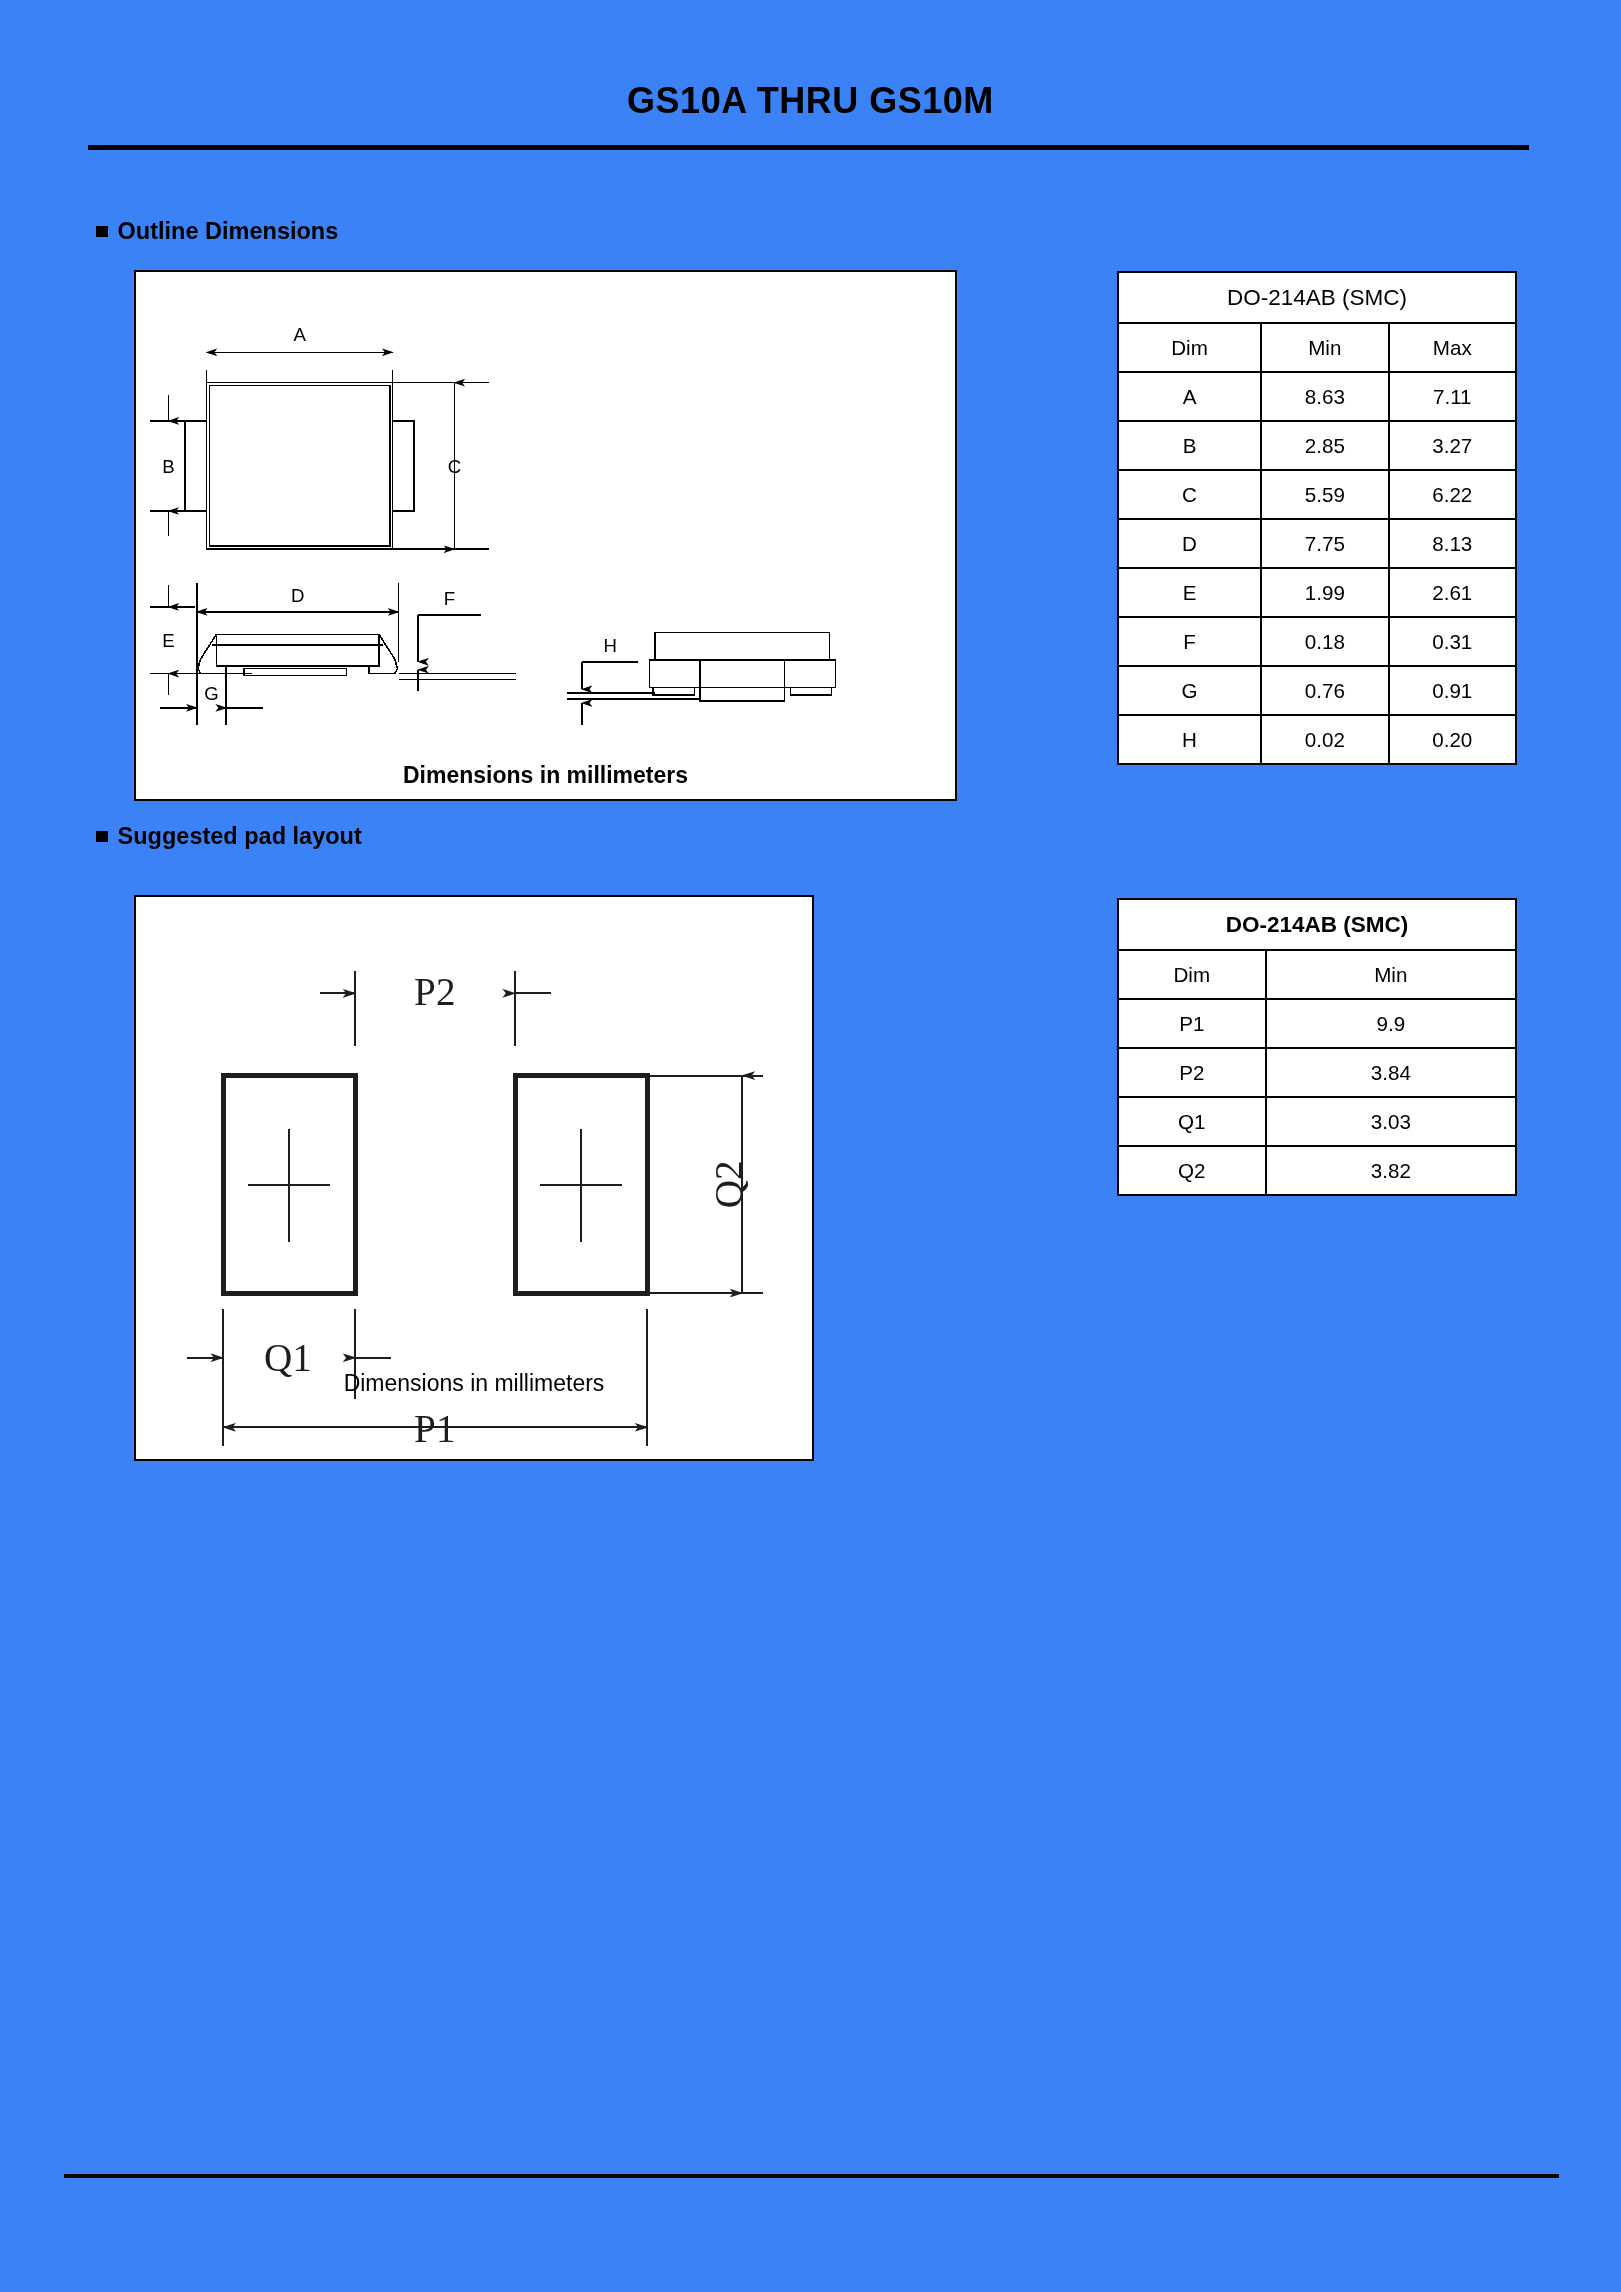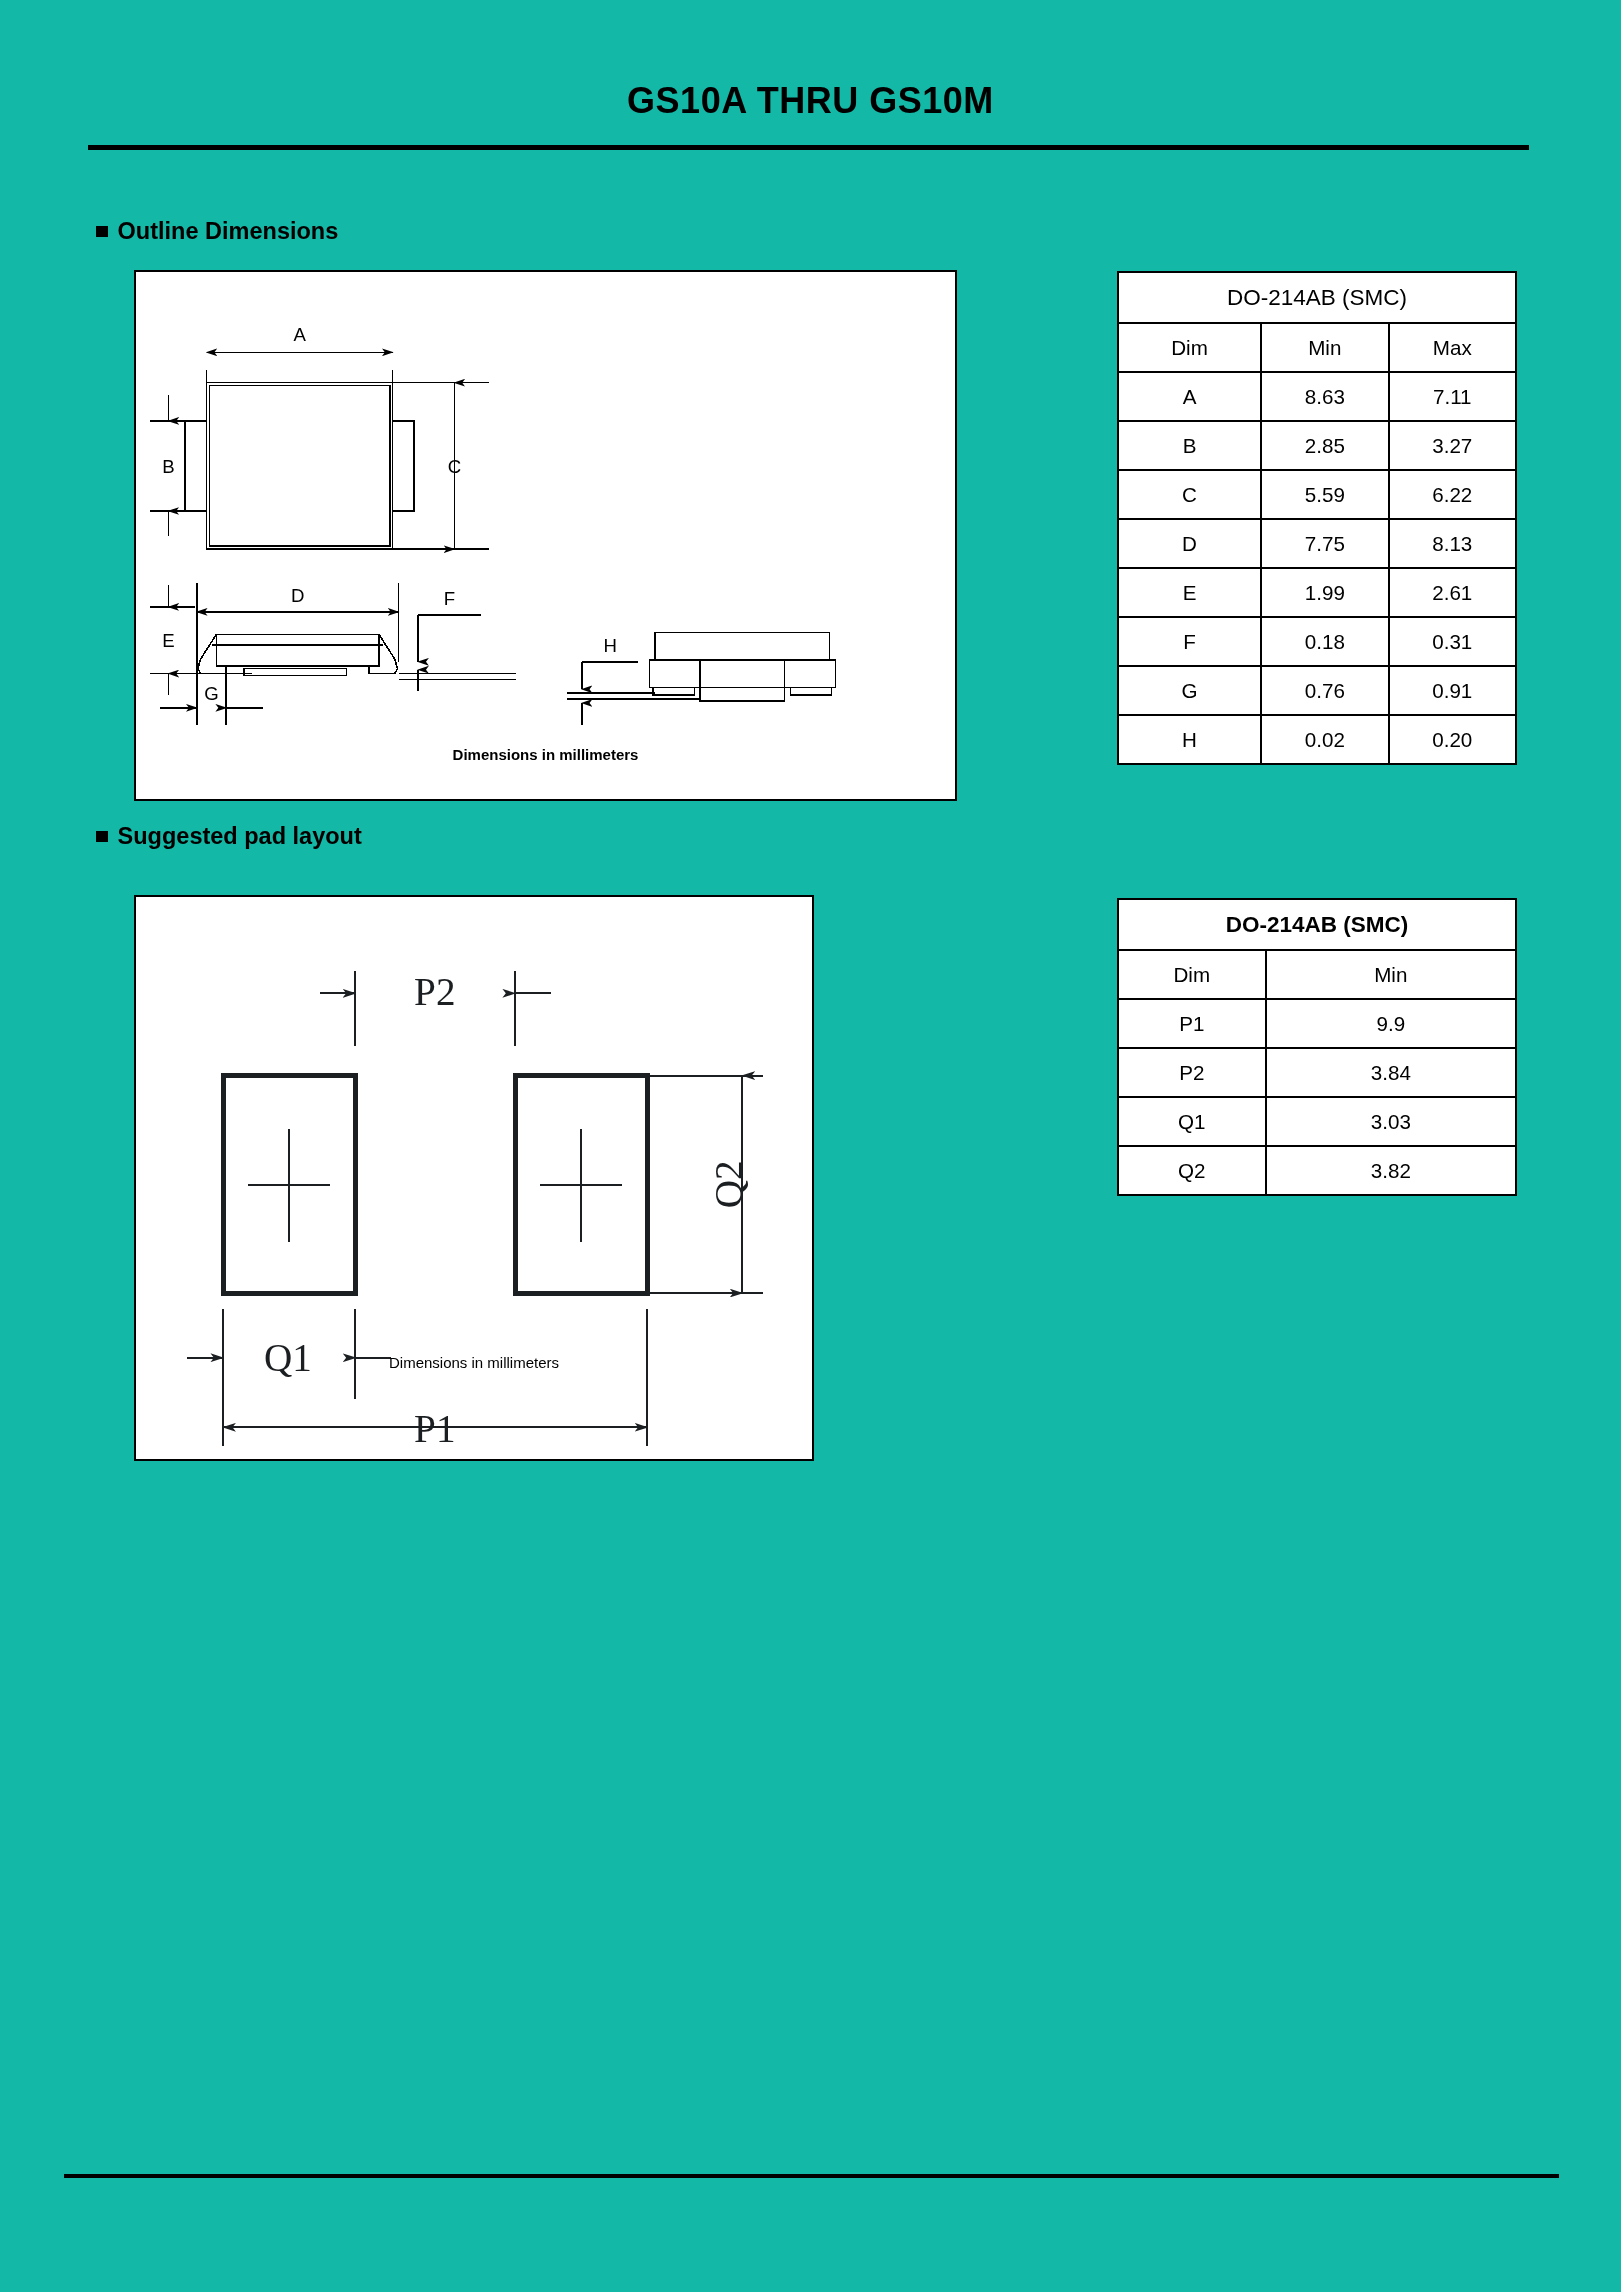--- a/index.html
+++ b/index.html
@@ -9,21 +9,21 @@
     background: #ffffff;
   }
   body {
     font-family: "Liberation Sans", sans-serif;
     color: #000000;
   }
   #page {
     position: relative;
     width: 1621px;
     height: 2293px;
-    background: #14b8a6;
+    background: #3b82f6;
     overflow: hidden;
   }
 
   
   .doc-title {
     position: absolute;
     left: 0;
     top: 80px;
     width: 1621px;
     text-align: center;
@@ -75,21 +75,22 @@
     width: 100%;
     text-align: center;
     font-size: 28px;
     font-weight: bold;
     letter-spacing: 0.5px;
   }
   .box-caption {
     position: absolute;
     width: 100%;
     text-align: center;
-    font-size: 15px;
+    font-size: 23px;
+    margin-top: 16px;
   }
   .box-caption.bold { font-weight: bold; }
 
   
   .draw-svg {
     position: absolute;
     left: 0;
     top: 0;
   }
 

